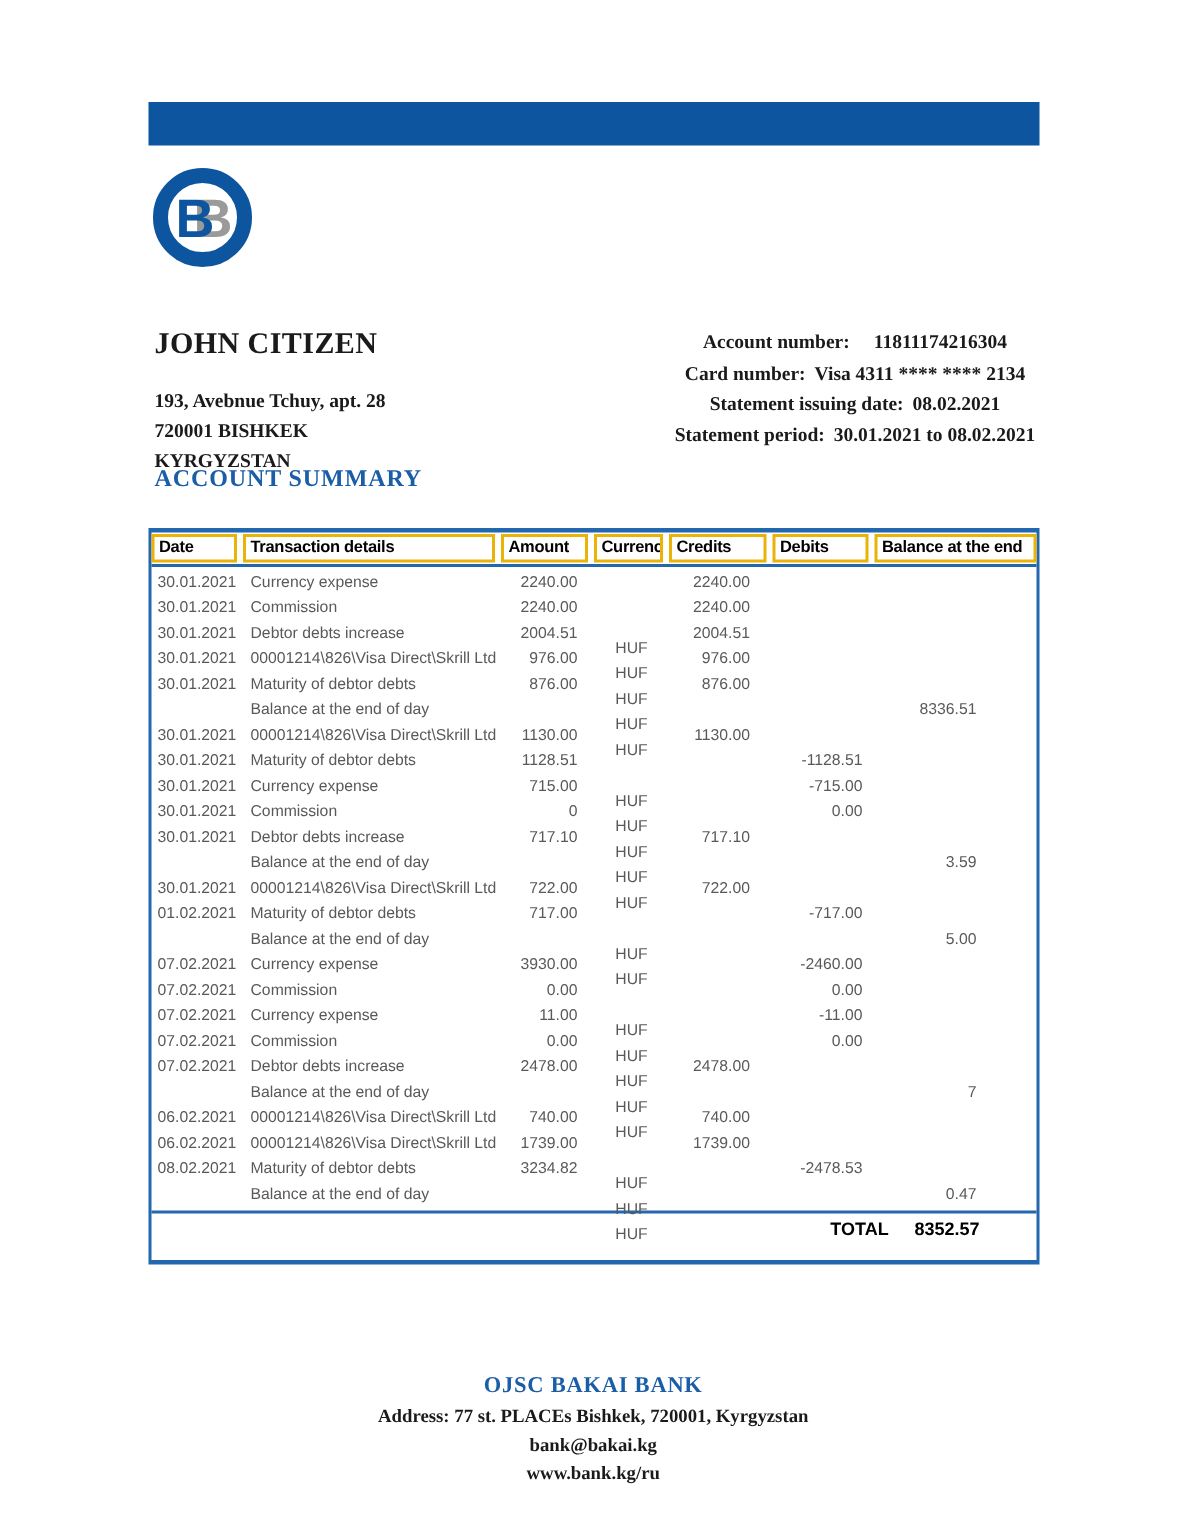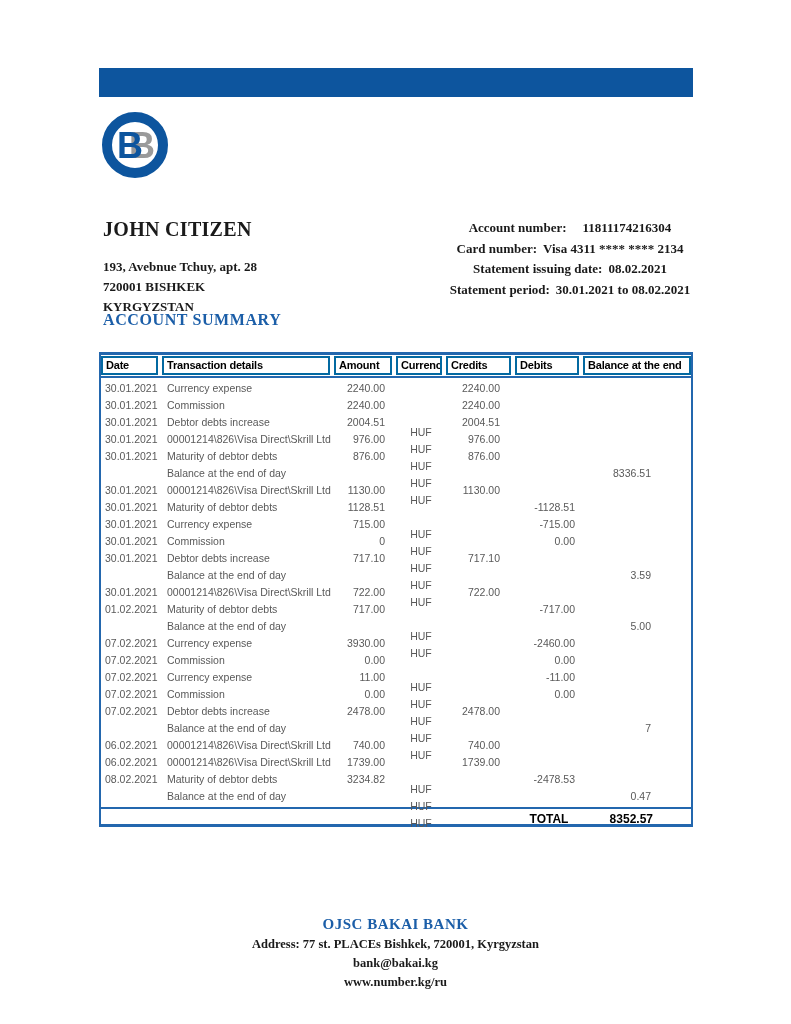--- a/index.html
+++ b/index.html
@@ -79,21 +79,21 @@
     border-bottom:3px solid #2367ae;
     font-family:"Liberation Sans", sans-serif;
   }
   .tgrid {
     display:grid;
     grid-template-columns:61px 172px 62px 50px 69px 68px 1fr;
   }
   .thead { border-bottom:2px solid #2367ae; }
   .th {
     margin:1px 4px 1px 0;
-    border:2px solid #0369a1;
+    border:2px solid #eab308;
     font-size:11px; font-weight:bold; color:#000;
     line-height:15px; height:19px;
     padding:0 2px 0 3px;
     white-space:nowrap; overflow:hidden;
     letter-spacing:-0.2px;
   }
   .th.center { text-align:left; }
   .th:last-child { margin-right:0; }
   .tbody { padding:2px 0; }
   .trow {
@@ -107,21 +107,21 @@
   .c-details  { padding-left:5px; overflow:hidden; }
   .c-amount   { text-align:right; padding-right:11px; }
   .c-currency { text-align:center;margin-top:44px; }
   .c-credits  { text-align:right; padding-right:15px; }
   .c-debits   { text-align:right; padding-right:8px; }
   .c-balance  { text-align:right; padding-right:40px; }
   .total-row {
     border-top:2px solid #2367ae;
     display:grid;
     grid-template-columns:61px 172px 62px 50px 69px 68px 1fr;
-    height:17px; line-height:21px;
+    height:33px; line-height:21px;padding-left:24px;
   }
   .total-label {
     grid-column:6; text-align:center;
     font-size:12px; font-weight:bold; color:#000;
   }
   .total-value {
     grid-column:7; text-align:right; padding-right:38px;
     font-size:12px; font-weight:bold; color:#000;
   }
 
@@ -407,16 +407,16 @@
     <div class="total-row">
       <div class="total-label">TOTAL</div>
       <div class="total-value">8352.57</div>
     </div>
   </div>
 
   <div class="footer">
     <div class="footer-bank">OJSC BAKAI BANK</div>
     <div class="footer-line">Address: 77 st. PLACEs Bishkek, 720001, Kyrgyzstan</div>
     <div class="footer-line">bank@bakai.kg</div>
-    <div class="footer-line">www.number.kg/ru</div>
+    <div class="footer-line">www.bank.kg/ru</div>
   </div>
 
 </div>
 
 </body></html>

